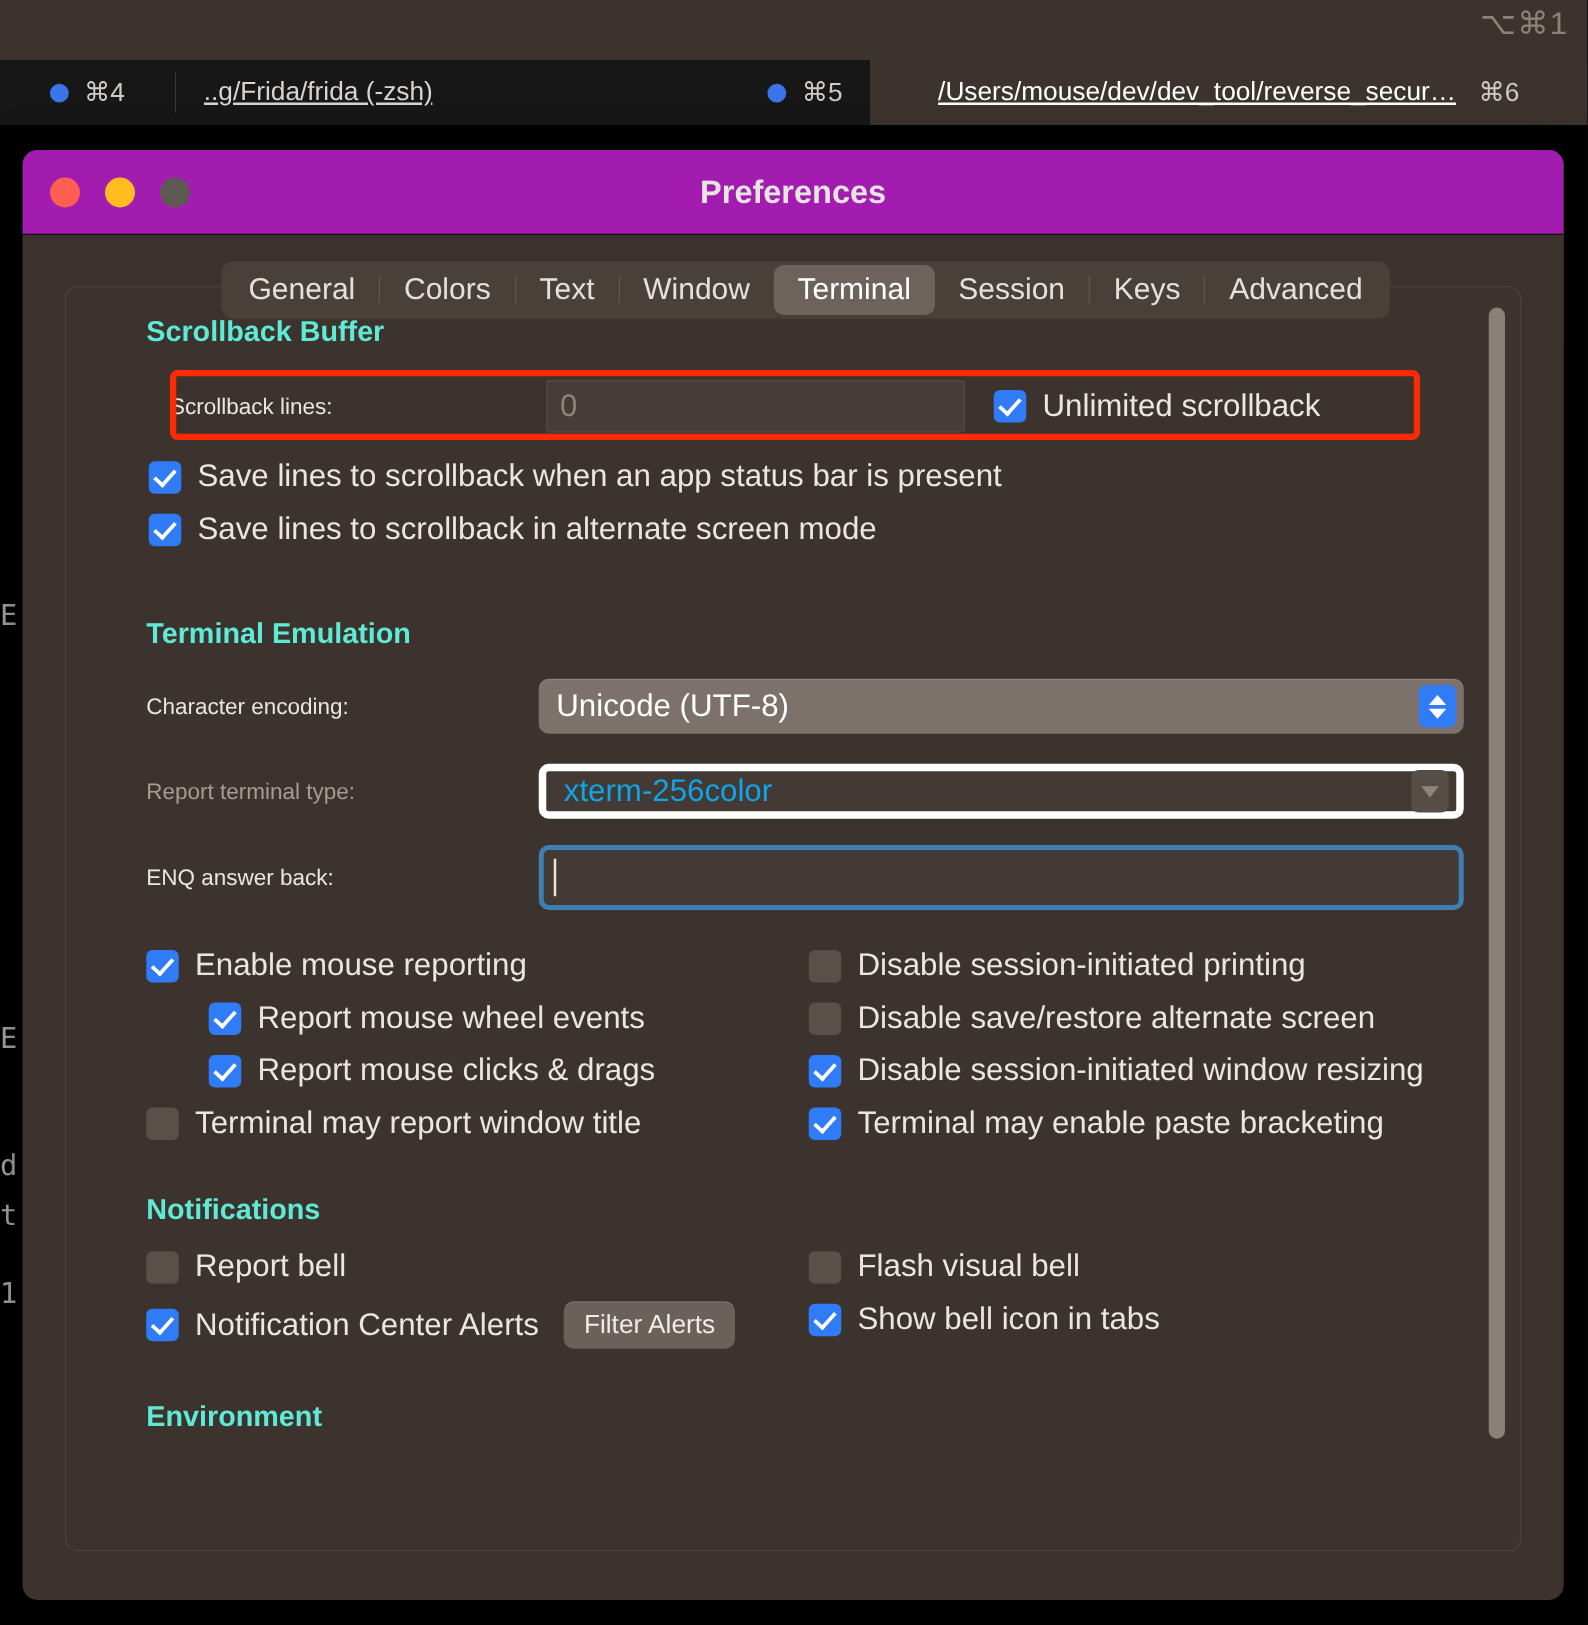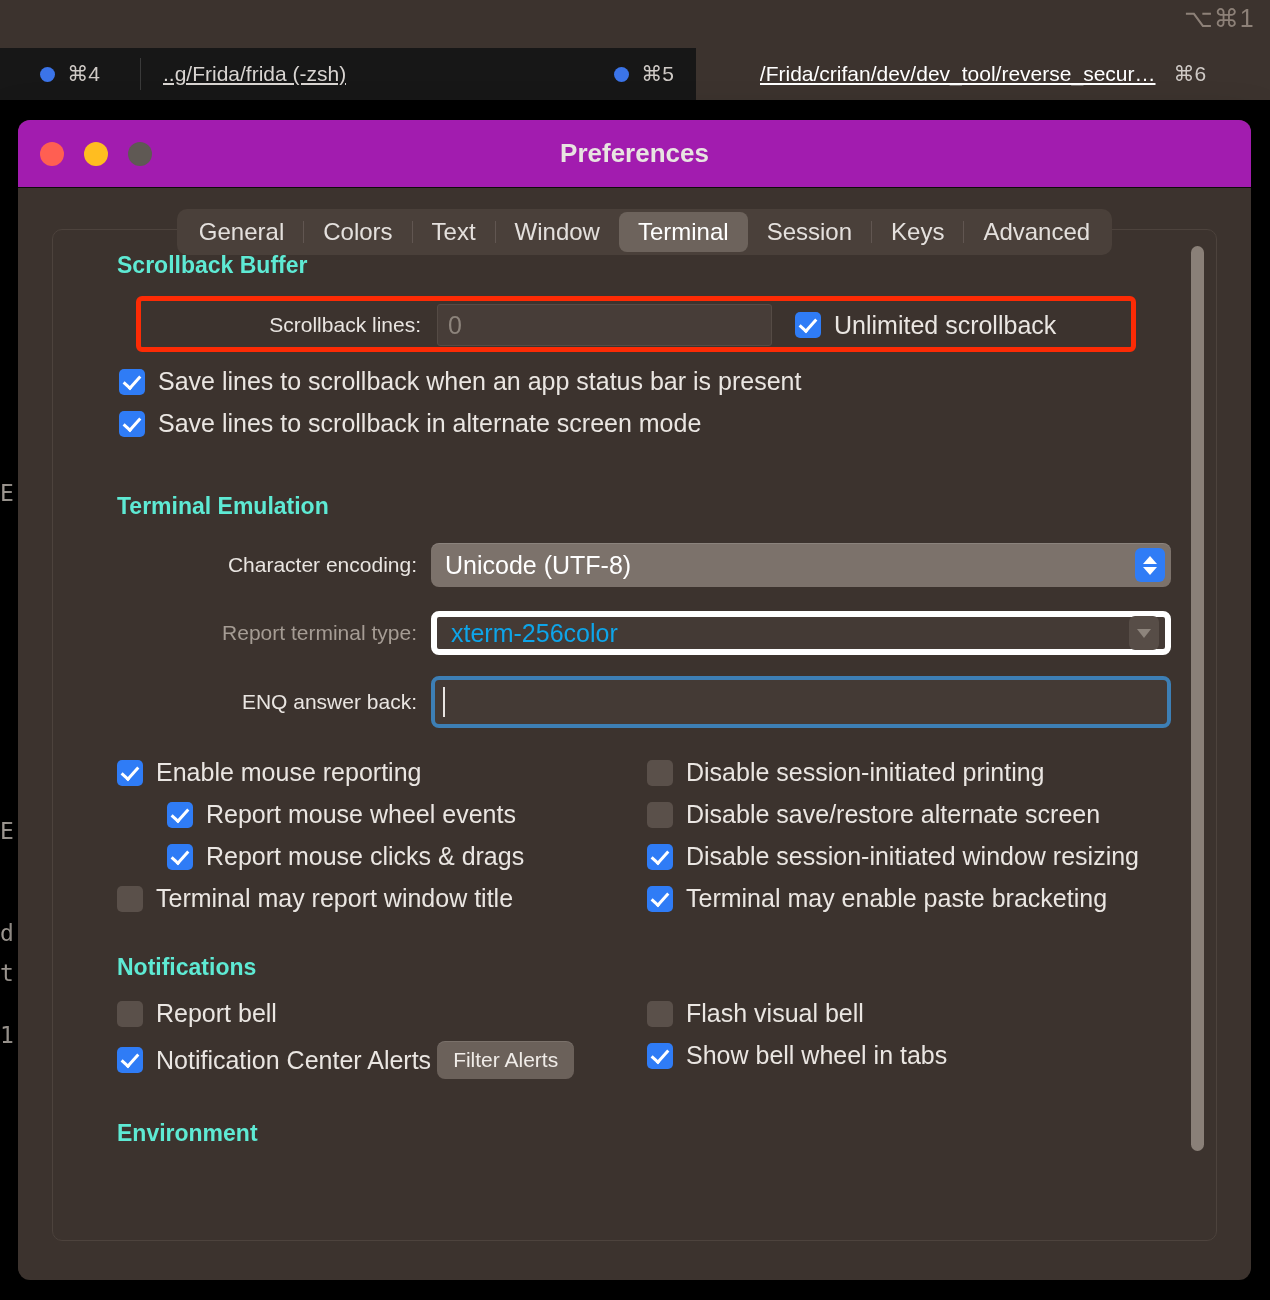--- a/index.html
+++ b/index.html
@@ -230,22 +230,22 @@
   .section-title {
     font-size: 23px;
     font-weight: bold;
     color: #5eead4;
     margin-bottom: 18px;
   }
 
   .row { display: flex; align-items: center; }
 
   .label-right {
-    text-align: right;
-    font-size: 21px;
+    text-align: left;
+    font-size: 18px;
     color: #e9e5e1;
     white-space: nowrap;
   }
   .label-right.dim { color: #a59c94; }
 
   
   .cb {
     width: 26px; height: 26px;
     border-radius: 5px;
     flex: 0 0 26px;
@@ -380,21 +380,21 @@
   
   .pushbtn {
     height: 38px;
     background: #6b615a;
     border-radius: 8px;
     display: inline-flex;
     align-items: center;
     padding: 0 16px;
     font-size: 21px;
     color: #f0ece8;
-    margin-left: 6px;
+    margin-left: 20px;
     box-shadow: inset 0 1px 0 rgba(255,255,255,0.10);
   }
 
   .grid2 {
     display: grid;
     grid-template-columns: 530px 1fr;
     column-gap: 0px;
   }
 
   .indent { margin-left: 50px; }
@@ -418,21 +418,21 @@
     </div>
     <div class="tab-sep"></div>
     <div class="tab inactive tab-w2">
       <span class="tab-title">..g/Frida/frida (-zsh)</span>
       <span style="display:flex;align-items:center;gap:12px;">
         <span class="tab-dot"></span>
         <span class="tab-cmd">⌘5</span>
       </span>
     </div>
     <div class="tab active tab-w3">
-      <span class="tab-title">/Frida/crifan/dev/dev_tool/reverse_secur…</span>
+      <span class="tab-title">/Users/mouse/dev/dev_tool/reverse_secur…</span>
       <span class="tab-cmd">⌘6</span>
     </div>
   </div>
 
   <div class="term-edge-char" style="top:480px;">E</div>
   <div class="term-edge-char" style="top:818px;">E</div>
   <div class="term-edge-char" style="top:920px;">d</div>
   <div class="term-edge-char" style="top:960px;">t</div>
   <div class="term-edge-char" style="top:1022px;">1</div>
 
@@ -589,21 +589,21 @@
                 <span class="pushbtn">Filter Alerts</span>
               </div>
             </div>
             <div>
               <div class="cb-row">
                 <span class="cb off"></span>
                 <span class="cb-label">Flash visual bell</span>
               </div>
               <div class="cb-row">
                 <span class="cb on"></span>
-                <span class="cb-label">Show bell wheel in tabs</span>
+                <span class="cb-label">Show bell icon in tabs</span>
               </div>
             </div>
           </div>
 
           <div class="spacer-md"></div>
 
           <div class="section-title">Environment</div>
 
           <div class="spacer-md"></div>
 

